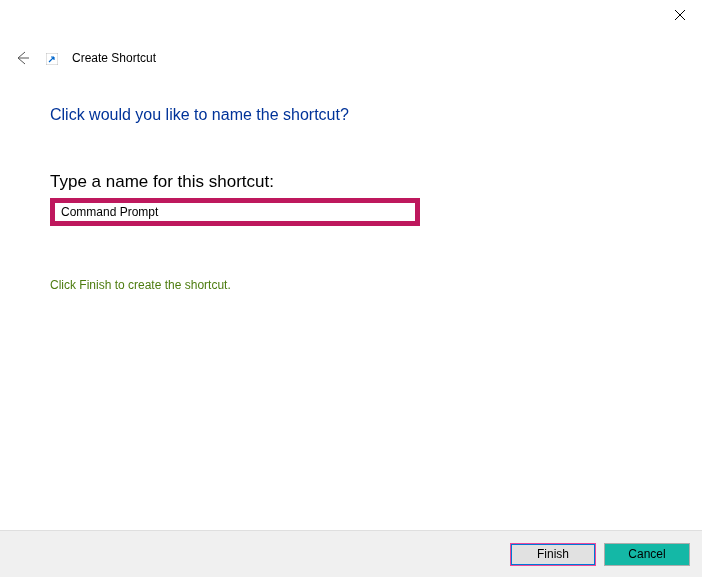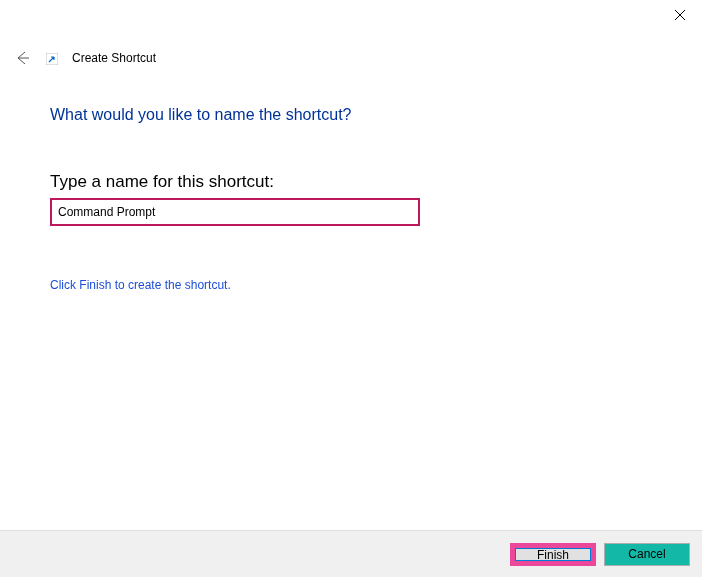--- a/index.html
+++ b/index.html
@@ -79,29 +79,29 @@
       margin-bottom: 48px;
     }
     .label {
       font-size: 17px;
       color: #000;
       margin-bottom: 6px;
     }
     .name-input {
       width: 370px;
       height: 28px;
-      border: 2px solid #be185d;
+      border: 5px solid #be185d;
       padding: 0 6px;
       font-family: inherit;
       font-size: 12px;
       outline: none;
     }
     .hint {
       font-size: 12px;
-      color: #1d4ed8;
+      color: #4d7c0f;
       margin-top: 52px;
     }
     .footer {
       position: absolute;
       bottom: 0;
       left: 0;
       right: 0;
       height: 47px;
       background: #f0f0f0;
       border-top: 1px solid #dfdfdf;
@@ -114,21 +114,21 @@
     .btn {
       width: 86px;
       height: 23px;
       font-family: inherit;
       font-size: 12px;
       background: #14b8a6;
       border: 1px solid #adadad;
       cursor: pointer;
     }
     .btn-primary {
-      border: 5px solid #ec4899;
+      border: 1px solid #ec4899;
       box-shadow: inset 0 0 0 1px #0078d7;
       background: #e1e1e1;
     }
   </style>
 </head>
 <body>
 
 <div class="titlebar">
   <div class="close-btn">
     <svg viewBox="0 0 10 10">
@@ -148,21 +148,21 @@
   <div class="shortcut-glyph">
     <svg viewBox="0 0 12 12">
       <rect x="0" y="0" width="12" height="12" fill="#fff" stroke="#888" stroke-width="0.5"></rect>
       <path d="M 3 9 L 8 4 M 8 4 L 5 4 M 8 4 L 8 7" stroke="#0066cc" stroke-width="1.2" fill="none"></path>
     </svg>
   </div>
   <div class="wizard-title">Create Shortcut</div>
 </div>
 
 <div class="content">
-  <h1 class="heading">What would you like to name the shortcut?</h1>
+  <h1 class="heading">Click would you like to name the shortcut?</h1>
 
   <div class="label">Type a name for this shortcut:</div>
   <input type="text" class="name-input" value="Command Prompt" style="">
 
   <div class="hint">Click Finish to create the shortcut.</div>
 </div>
 
 <div class="footer">
   <button class="btn btn-primary">Finish</button>
   <button class="btn">Cancel</button>

